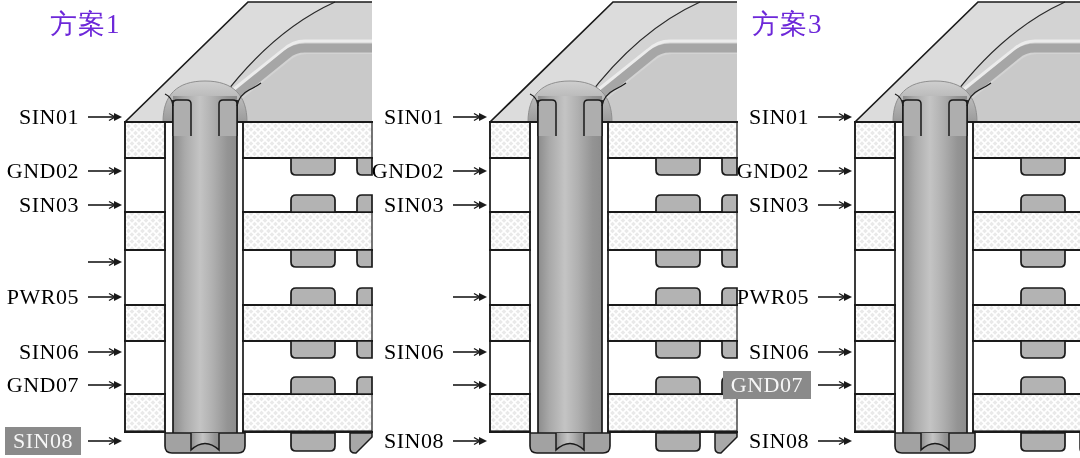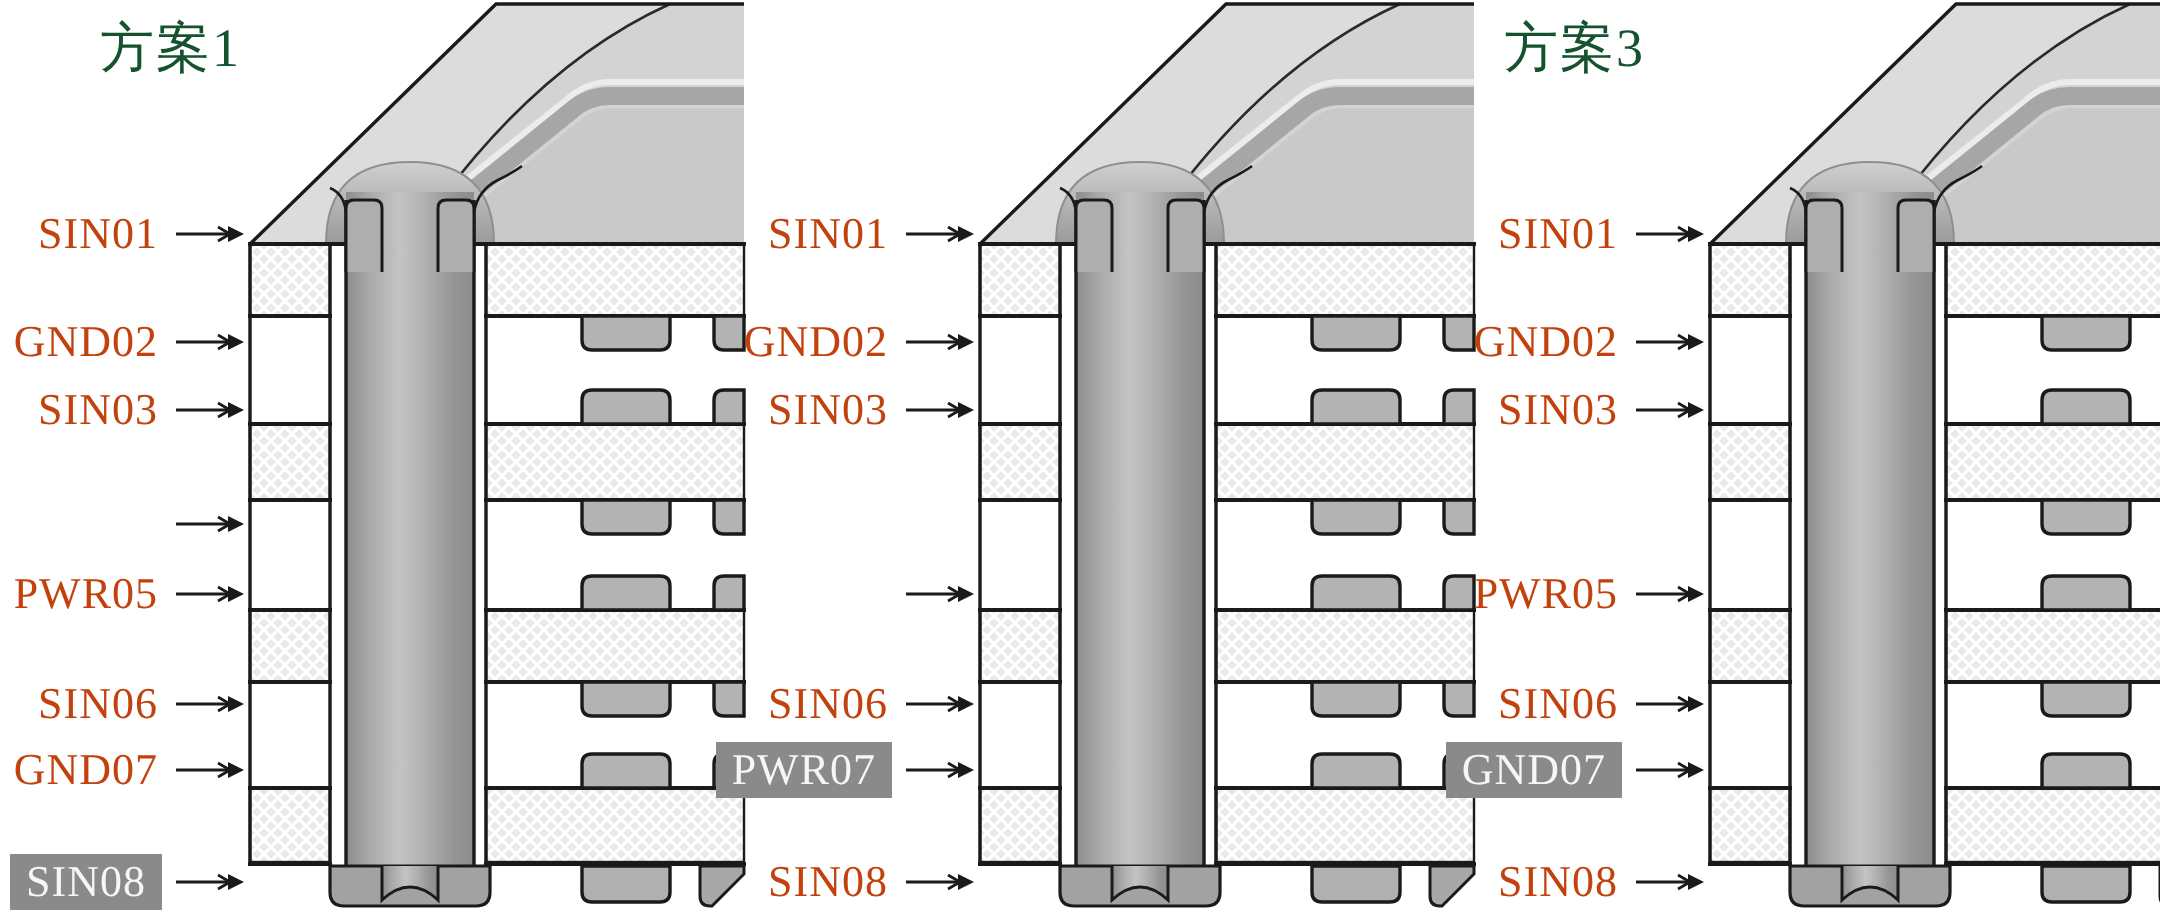--- a/index.html
+++ b/index.html
@@ -2,28 +2,28 @@
 <html><head>
 <meta charset="utf-8">
 <style>
   html,body{margin:0;padding:0;background:#ffffff;}
   .stage{
     position:relative;width:1080px;height:458px;background:#ffffff;overflow:hidden;
     font-family:"Liberation Serif","DejaVu Serif",serif;color:#141414;
   }
   .art{position:absolute;left:0;top:0;z-index:1;}
   .panel-title{
-    position:absolute;top:6px;z-index:3;font-size:27px;letter-spacing:1px;color:#14532d;
+    position:absolute;top:6px;z-index:3;font-size:27px;letter-spacing:1px;color:#6d28d9;
     white-space:nowrap;
   }
   .row{
     position:absolute;height:30px;z-index:3;display:flex;align-items:center;
     justify-content:flex-end;gap:7px;white-space:nowrap;
   }
-  .lt{font-size:22px;letter-spacing:.5px;line-height:1;padding:3px 2px;color:#c2410c;}
+  .lt{font-size:22px;letter-spacing:.5px;line-height:1;padding:3px 2px;color:#000000;}
   .lt.hl{background:#8a8a8a;color:#f6f6f6;padding:3px 8px;}
   .arr{flex:0 0 auto;display:block;}
 </style>
 </head>
 <body>
 
 <div class="stage">
 
   <svg class="art" width="1080" height="458" viewBox="0 0 1080 458">
     <defs>
@@ -231,21 +231,20 @@
     </div>
   <div class="row" style="left:352px;width:135px;top:337px">
       <span class="lt">SIN06</span>
       <svg class="arr" width="34" height="14" viewBox="0 0 34 14">
         <path d="M0,7 H27" stroke="#1a1a1a" stroke-width="1.6"></path>
         <path d="M21,3.5 L27,7 L21,10.5" fill="none" stroke="#1a1a1a" stroke-width="1.4"></path>
         <path d="M26,3 L34,7 L26,11 Z" fill="#1a1a1a"></path>
       </svg>
     </div>
   <div class="row" style="left:352px;width:135px;top:370px">
-      <span class="lt hl">PWR07</span>
       <svg class="arr" width="34" height="14" viewBox="0 0 34 14">
         <path d="M0,7 H27" stroke="#1a1a1a" stroke-width="1.6"></path>
         <path d="M21,3.5 L27,7 L21,10.5" fill="none" stroke="#1a1a1a" stroke-width="1.4"></path>
         <path d="M26,3 L34,7 L26,11 Z" fill="#1a1a1a"></path>
       </svg>
     </div>
   <div class="row" style="left:352px;width:135px;top:426px">
       <span class="lt">SIN08</span>
       <svg class="arr" width="34" height="14" viewBox="0 0 34 14">
         <path d="M0,7 H27" stroke="#1a1a1a" stroke-width="1.6"></path>

